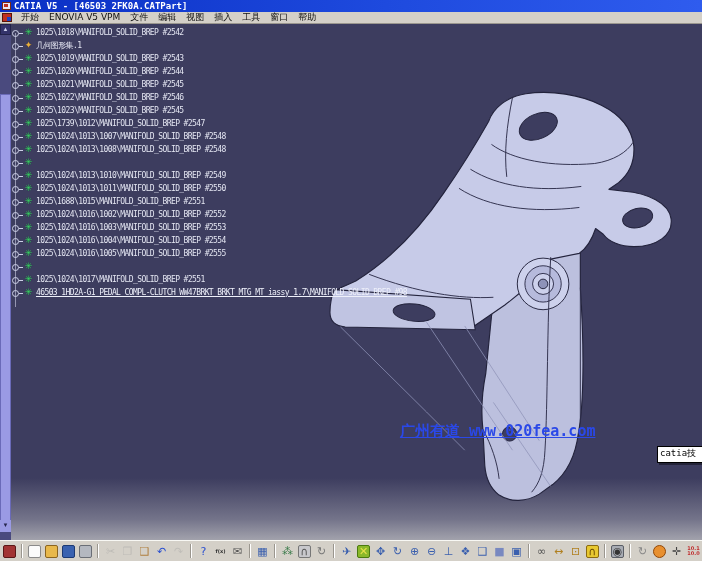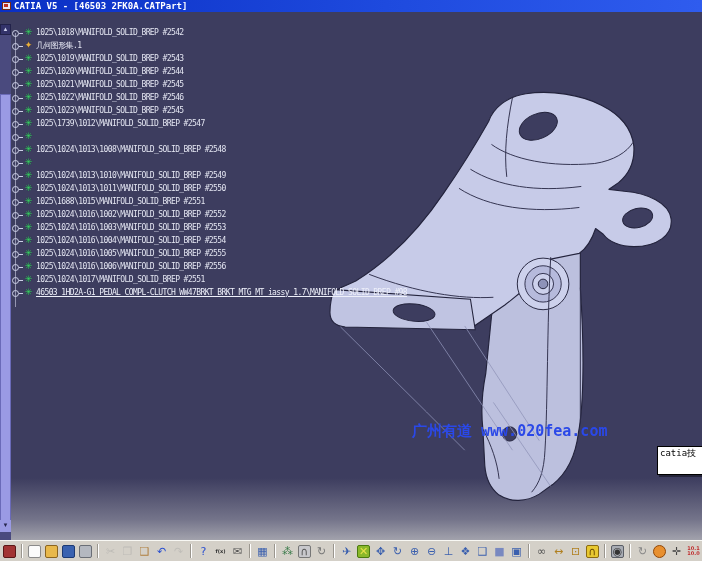--- a/index.html
+++ b/index.html
@@ -44,25 +44,25 @@
   .connector::before { content:""; position:absolute; left:1px; top:1px; width:5px; height:5px;
     border:1px solid #cdd0e8; border-radius:50%; }
   .connector::after { content:""; position:absolute; left:8px; top:4px; width:4px; height:1px; background:#cdd0e8; }
   .node-icon { width:11px; flex:0 0 auto; font-size:9px; line-height:9px; text-align:center; }
   .node-icon.solid-brep { color:#3fd06a; text-shadow:0 0 1px #0a5a26; }
   .node-icon.geometrical-set { color:#e8b040; text-shadow:0 0 1px #7a4a08; }
   .tree-label { font:8px/10px "DejaVu Sans Mono", monospace; letter-spacing:-0.6px; color:#e4e6f2; margin-left:2px;text-align:center; }
   .tree-row.sel .tree-label { text-decoration:underline; color:#eef0fa; }
 
   
-  .wm-center { position:absolute; left:412px; top:398px; font:bold 15px/18px "DejaVu Sans Mono", monospace;
-    color:#2a48e8; z-index:4; white-space:nowrap; }
+  .wm-center { position:absolute; left:400px; top:398px; font:bold 15px/18px "DejaVu Sans Mono", monospace;
+    color:#2a48e8; z-index:4; white-space:nowrap;text-decoration:underline; }
   .wm-corner { position:absolute; left:596px; top:518px; font:bold 16px/18px "DejaVu Serif", serif;
     color:#6e2424; text-shadow:1px 1px 0 rgba(30,30,50,.45); z-index:4; white-space:nowrap; }
-  .vp-tooltip { position:absolute; left:657px; top:422px; width:46px; height:29px; overflow:hidden;
+  .vp-tooltip { position:absolute; left:657px; top:422px; width:46px; height:17px; overflow:hidden;
     background:#ffffff; border:1px solid #000; box-shadow:2px 2px 0 rgba(0,0,0,.4);
     font:9px/13px "DejaVu Sans Mono", monospace; color:#000; padding:0 2px; z-index:7; white-space:nowrap; }
 
   
   .toolbar { position:absolute; left:0; bottom:0; width:702px; height:21px; background:#d4d0c8;
     border-top:1px solid #f8f8f4; display:flex; align-items:center; flex-wrap:nowrap; overflow:hidden;
     padding-left:1px; z-index:8; }
   .tb-sep { width:2px; height:14px; border-left:1px solid #9a968e; border-right:1px solid #ffffff; margin:0 3px; flex:0 0 auto; }
   .tb-icon { width:15px; height:15px; margin:0 1px; flex:0 0 auto; display:flex; align-items:center; justify-content:center;
     font-family:"DejaVu Sans", sans-serif; font-size:11px; line-height:13px; border-radius:2px; cursor:pointer; }
@@ -72,20 +72,34 @@
 </head>
 <body>
 
 <div id="app">
 
   <div class="titlebar">
     <span class="app-icon"></span>
     <span class="title">CATIA V5 - [46503 2FK0A.CATPart]</span>
   </div>
 
+  <div class="menubar">
+    <span class="menu-logo"></span>
+    <span id="menu-items" style="display:flex">
+        <span class="menu-item">开始</span>
+        <span class="menu-item">ENOVIA V5 VPM</span>
+        <span class="menu-item">文件</span>
+        <span class="menu-item">编辑</span>
+        <span class="menu-item">视图</span>
+        <span class="menu-item">插入</span>
+        <span class="menu-item">工具</span>
+        <span class="menu-item">窗口</span>
+        <span class="menu-item">帮助</span>
+      </span>
+  </div>
 
   <div class="viewport">
     <svg width="702" height="516" viewBox="0 24 702 540">
 
       <path d="M591,262 L591,300 C595,360 595,420 589,452 C586,476 577,494 562,506 L548,516 C535,524 518,525 506,517 C497,510 492,499 491,486 L489,448 C487,430 488,410 492,390 L498,330 L505,280 Z" fill="#bcc0de" stroke="#23233c" stroke-width="1.2" stroke-linejoin="round"></path>
 
       <path d="M495,126 C500,112 514,100 534,97 C560,93 592,98 613,109 C633,119 645,134 647,152 C648,168 642,181 631,190 L621,197 L637,199 C661,201 684,211 686,228 C688,245 671,257 647,257 C633,257 621,252 615,244 L607,238 C603,250 597,259 590,264 L560,270 C545,290 530,305 512,318 L480,340 L360,333 C344,330 334,324 332,316 C331,308 336,301 345,298 L356,293 C388,273 421,241 448,201 C466,175 482,149 495,126 Z" fill="#c7cbe8" stroke="#23233c" stroke-width="1.2" stroke-linejoin="round"></path>
 
       <path d="M334,302 L476,312 L481,344 L345,341 C334,340 329,334 329,326 C329,317 331,306 334,302 Z" fill="#c0c4e2" stroke="#23233c" stroke-width="1.1"></path>
 
@@ -168,20 +182,21 @@
         <span class="tree-label">1025\1023\MANIFOLD_SOLID_BREP #2545</span>
       </div>
       <div class="tree-row">
         <span class="connector"></span>
         <span class="node-icon solid-brep">✳</span>
         <span class="tree-label">1025\1739\1012\MANIFOLD_SOLID_BREP #2547</span>
       </div>
       <div class="tree-row">
         <span class="connector"></span>
         <span class="node-icon solid-brep">✳</span>
+        <span class="tree-label">1025\1024\1013\1007\MANIFOLD_SOLID_BREP #2548</span>
       </div>
       <div class="tree-row">
         <span class="connector"></span>
         <span class="node-icon solid-brep">✳</span>
         <span class="tree-label">1025\1024\1013\1008\MANIFOLD_SOLID_BREP #2548</span>
       </div>
       <div class="tree-row">
         <span class="connector"></span>
         <span class="node-icon solid-brep">✳</span>
       </div>
@@ -216,21 +231,20 @@
         <span class="tree-label">1025\1024\1016\1004\MANIFOLD_SOLID_BREP #2554</span>
       </div>
       <div class="tree-row">
         <span class="connector"></span>
         <span class="node-icon solid-brep">✳</span>
         <span class="tree-label">1025\1024\1016\1005\MANIFOLD_SOLID_BREP #2555</span>
       </div>
       <div class="tree-row">
         <span class="connector"></span>
         <span class="node-icon solid-brep">✳</span>
-        <span class="tree-label">1025\1024\1016\1006\MANIFOLD_SOLID_BREP #2556</span>
       </div>
       <div class="tree-row">
         <span class="connector"></span>
         <span class="node-icon solid-brep">✳</span>
         <span class="tree-label">1025\1024\1017\MANIFOLD_SOLID_BREP #2551</span>
       </div>
       <div class="tree-row sel">
         <span class="connector"></span>
         <span class="node-icon solid-brep">✳</span>
         <span class="tree-label">46503 1HD2A-G1 PEDAL COMPL-CLUTCH WW47BRKT BRKT MTG MT iassy 1.7\MANIFOLD SOLID BREP #98</span>

